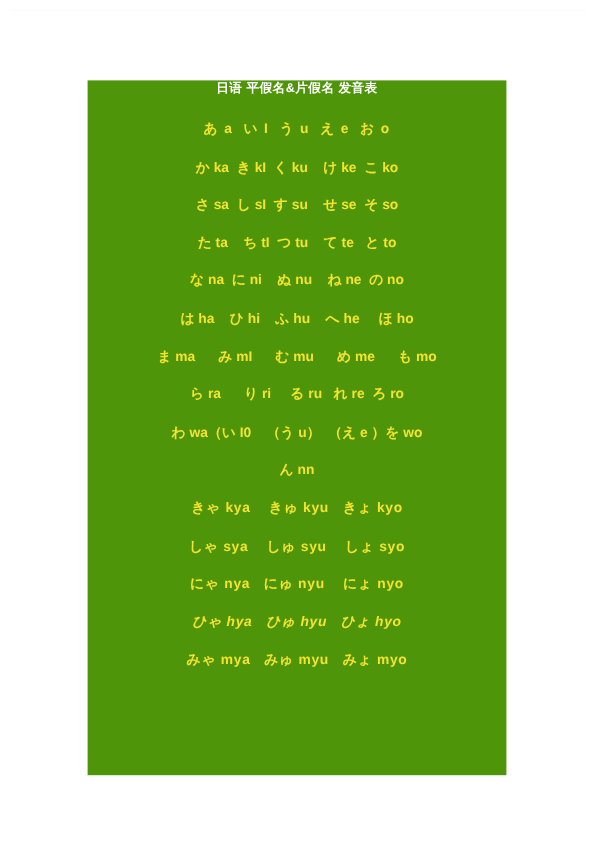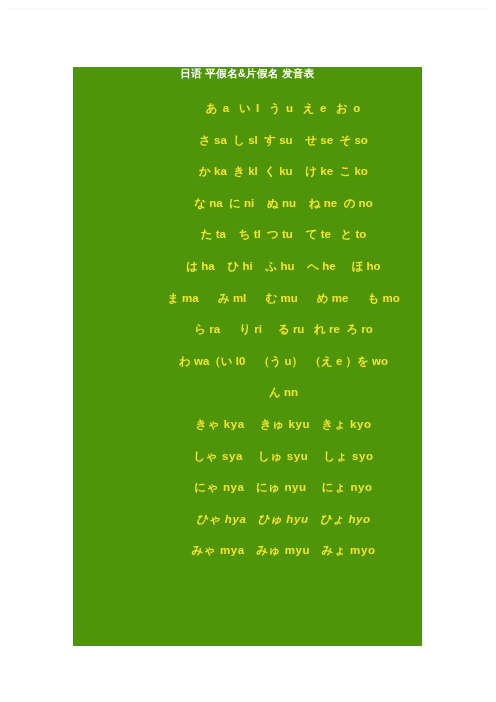--- a/index.html
+++ b/index.html
@@ -67,21 +67,20 @@
 
   .kana-row {
     width: 349px;
     text-align: center;
     color: #f4e42b;
     font-size: 11.5px;
     font-weight: bold;
     white-space: nowrap;
     height: 31.6px;
     line-height: 31.6px;
-    padding-left: 36px;
   }
 
   .kana-row .cell {
     display: inline-block;
     white-space: pre;
   }
 
   
   .kana-row.r-vowel { letter-spacing: 1.1px; }
   .kana-row.r-yoon  { letter-spacing: 0.6px; }
@@ -99,33 +98,33 @@
       <div class="title-pad">日语 平假名&amp;片假名 发音表</div>
     </div>
 
     <div id="kana-rows">
 
       <div class="kana-row r-vowel" style="color: rgb(244, 228, 43);">
         <span class="cell">あ a  い I  う u  え e  お o</span>
       </div>
 
       <div class="kana-row" style="color: rgb(244, 228, 43);">
+        <span class="cell">か ka  き kI  く ku    け ke  こ ko</span>
+      </div>
+
+      <div class="kana-row" style="color: rgb(244, 228, 43);">
         <span class="cell">さ sa  し sI  す su    せ se  そ so</span>
       </div>
 
       <div class="kana-row" style="color: rgb(244, 228, 43);">
-        <span class="cell">か ka  き kI  く ku    け ke  こ ko</span>
+        <span class="cell">た ta    ち tI  つ tu    て te   と to</span>
       </div>
 
       <div class="kana-row" style="color: rgb(244, 228, 43);">
         <span class="cell">な na  に ni    ぬ nu    ね ne  の no</span>
-      </div>
-
-      <div class="kana-row" style="color: rgb(244, 228, 43);">
-        <span class="cell">た ta    ち tI  つ tu    て te   と to</span>
       </div>
 
       <div class="kana-row" style="color: rgb(244, 228, 43);">
         <span class="cell">は ha    ひ hi    ふ hu    へ he     ほ ho</span>
       </div>
 
       <div class="kana-row" style="color: rgb(244, 228, 43);">
         <span class="cell">ま ma      み mI      む mu      め me      も mo</span>
       </div>
 

